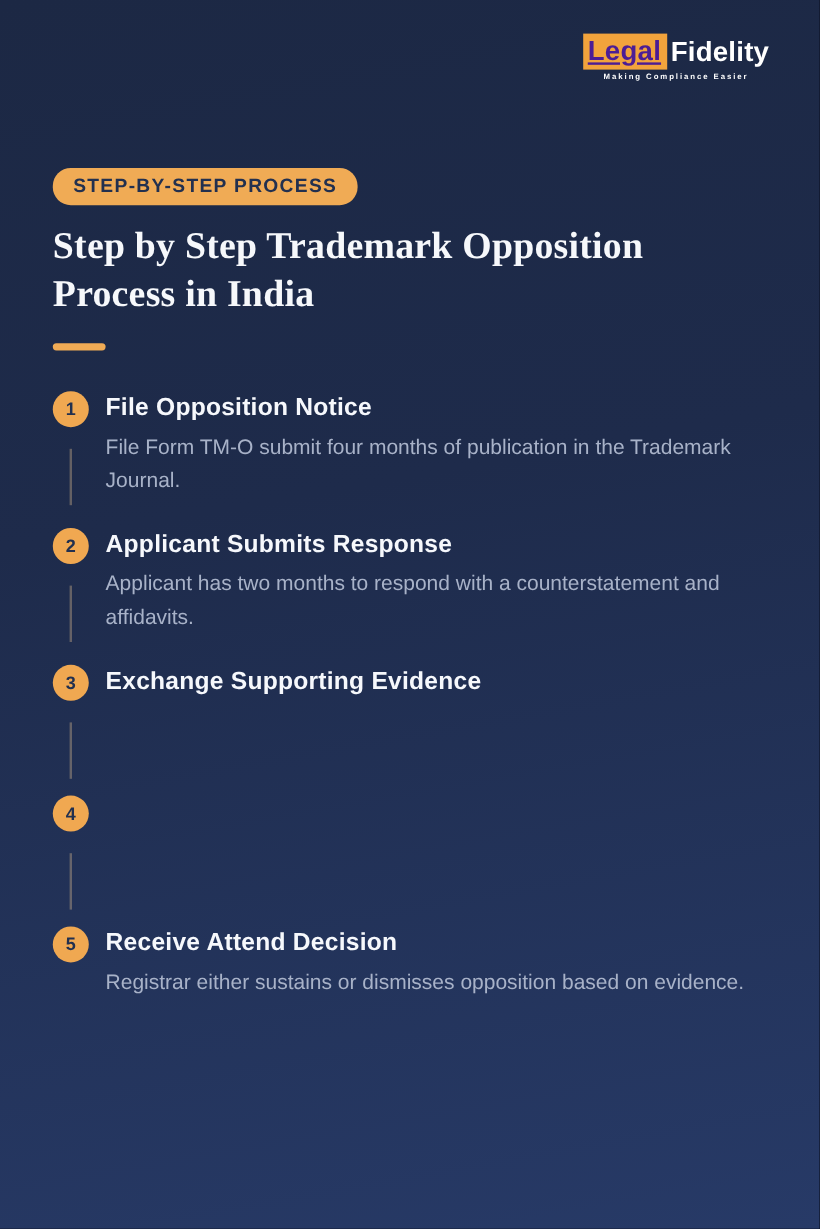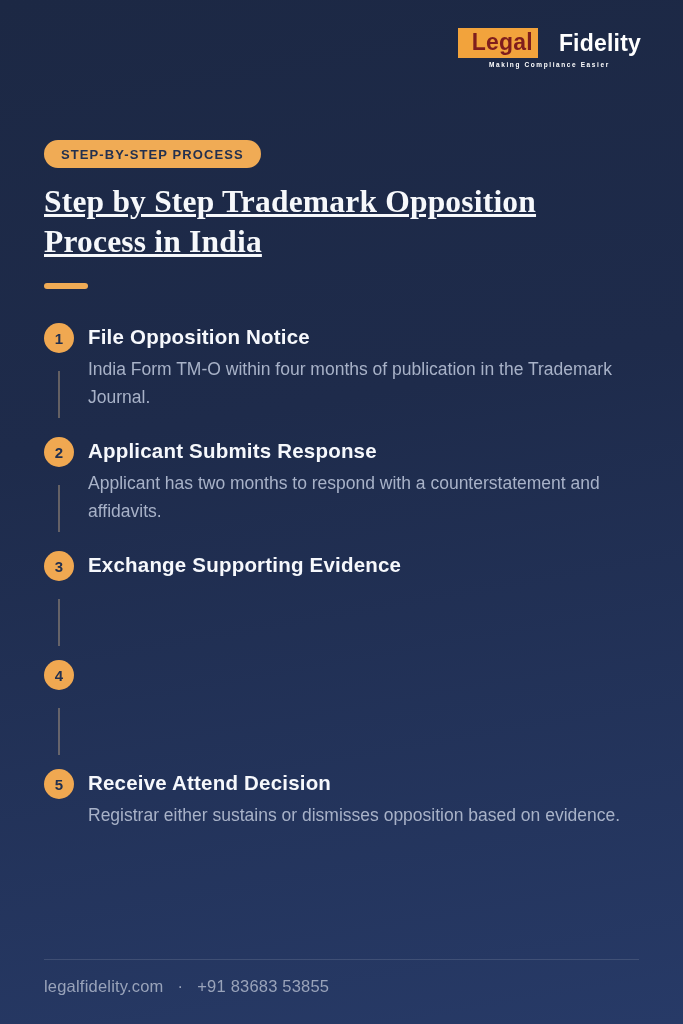--- a/index.html
+++ b/index.html
@@ -19,33 +19,34 @@
     position: absolute;
     top: 28px;
     right: 42px;
     display: flex;
     flex-direction: column;
     align-items: center;
   }
   .logo-row { display: flex; align-items: center; }
   .logo-box {
     background: #f2a33c;
-    color: #7f1d1d;
+    color: #4c1d95;
     font-weight: bold;
     font-size: 23px;
     line-height: 1;
-    padding: 3px 5px 4px 14px;
-    letter-spacing: 0.2px;
+    padding: 3px 5px 4px 4px;
+    letter-spacing: 0.2px;
+    text-decoration: underline;
   }
   .logo-rest {
     color: #ffffff;
     font-weight: bold;
     font-size: 23px;
     line-height: 1;
-    padding-left: 21px;
+    padding-left: 3px;
     letter-spacing: 0.2px;
   }
   .logo-tagline {
     margin-top: 3px;
     color: #ffffff;
     font-size: 6.5px;
     font-weight: bold;
     letter-spacing: 1.6px;
     text-transform: capitalize;
     white-space: nowrap;
@@ -57,35 +58,34 @@
     left: 44px;
     right: 44px;
     top: 140px;
   }
   .badge {
     display: inline-block;
     background: #f0ab55;
     color: #22304f;
     border-radius: 15px;
     padding: 8px 17px 7px 17px;
-    font-size: 13px;
+    font-size: 16px;
     font-weight: bold;
     letter-spacing: 1.1px;
     line-height: 1;
   }
   .title {
     margin-top: 14px;
     font-family: "Liberation Serif", serif;
     font-weight: bold;
     font-size: 31.5px;
     line-height: 40px;
     color: #f6f8fb;
     max-width: 600px;
     letter-spacing: 0.2px;
-    text-decoration: underline;
   }
   .title-rule {
     margin-top: 21px;
     width: 44px;
     height: 6px;
     border-radius: 3px;
     background: #f0ab55;
   }
 
   
@@ -175,21 +175,21 @@
     <h1 class="title">Step by Step Trademark Opposition Process in India</h1>
     <div class="title-rule"></div>
 
     <div class="steps">
 
       <div class="step">
         <div class="step-num">1</div>
         <div class="step-connector"></div>
         <div class="step-body">
           <div class="step-title">File Opposition Notice</div>
-          <div class="step-desc">India Form TM-O within four months of publication in the Trademark Journal.</div>
+          <div class="step-desc">File Form TM-O submit four months of publication in the Trademark Journal.</div>
         </div>
       </div>
 
       <div class="step">
         <div class="step-num">2</div>
         <div class="step-connector"></div>
         <div class="step-body">
           <div class="step-title">Applicant Submits Response</div>
           <div class="step-desc">Applicant has two months to respond with a counterstatement and affidavits.</div>
         </div>
@@ -213,22 +213,14 @@
 
         <div class="step-body">
           <div class="step-title">Receive Attend Decision</div>
           <div class="step-desc">Registrar either sustains or dismisses opposition based on evidence.</div>
         </div>
       </div>
 
     </div>
   </div>
 
-  <div class="footer">
-    <div class="footer-rule"></div>
-    <div class="footer-row">
-      <span>legalfidelity.com</span>
-      <span class="footer-sep">·</span>
-      <span>+91 83683 53855</span>
-    </div>
-  </div>
 
 </div>
 
 </body></html>

